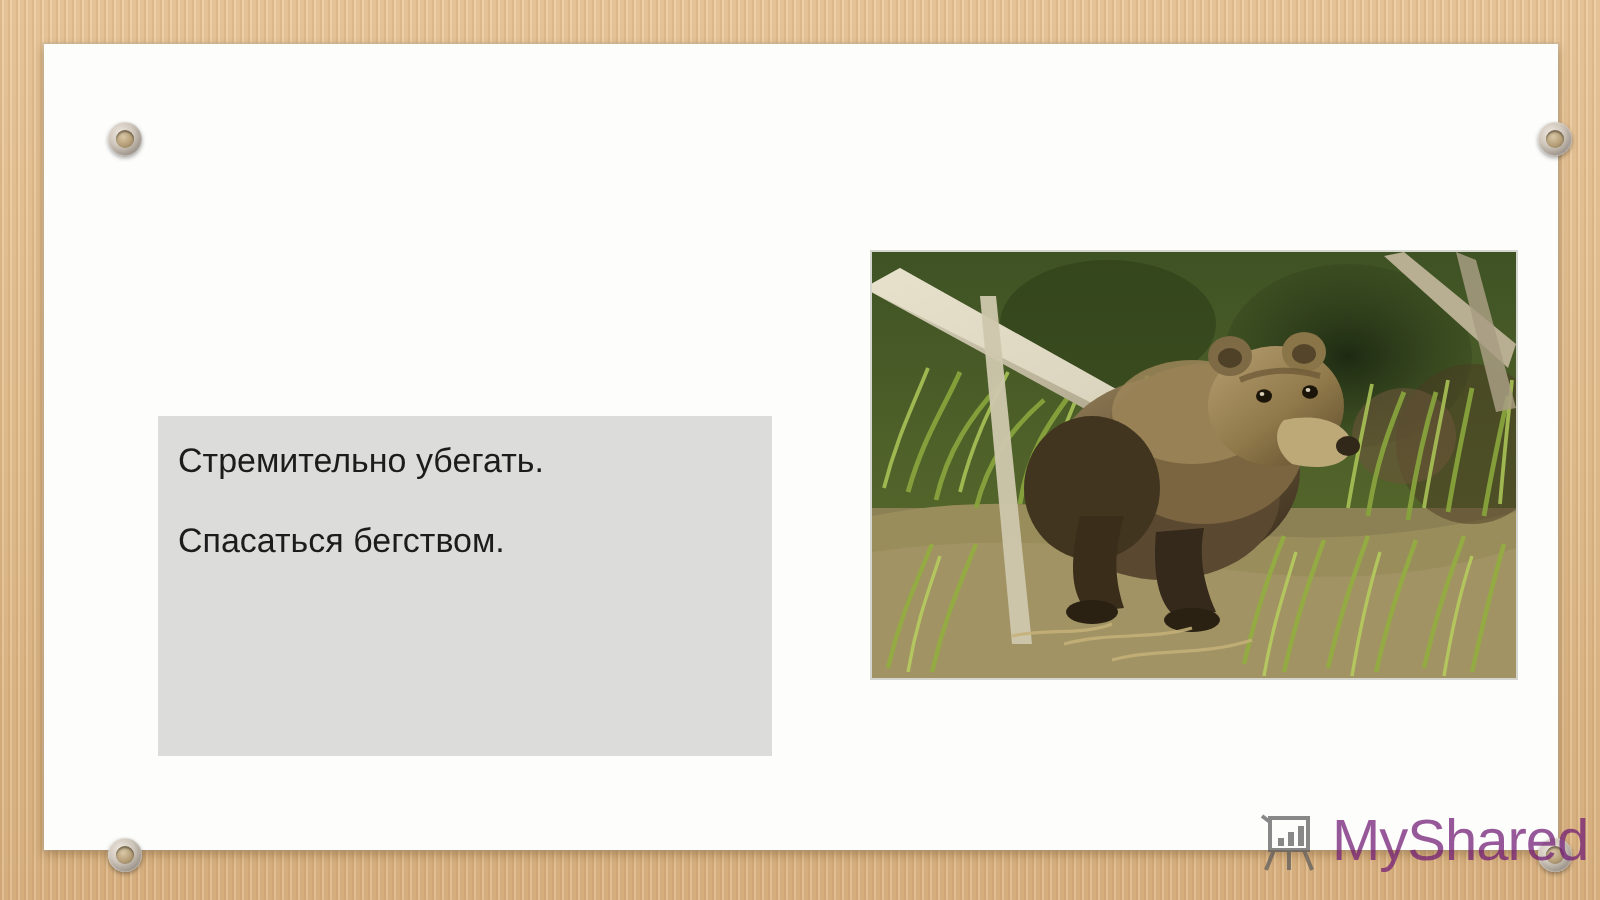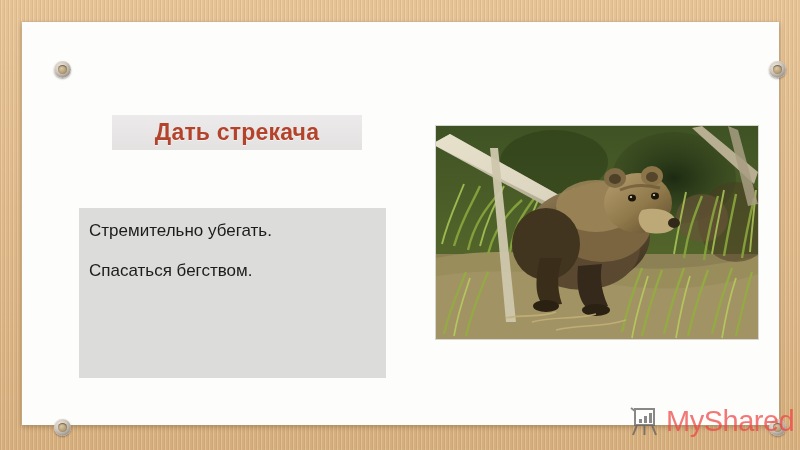--- a/index.html
+++ b/index.html
@@ -121,40 +121,37 @@
     top: 379px;
     height: 40px;
     display: flex;
     align-items: center;
     gap: 4px;
     opacity: 0.72;
   }
   .wm-icon { width: 34px; height: 34px; display: block; }
   .wm-text {
     font-size: 29px;
-    color: #ef4444;
+    color: #701a75;
     font-weight: normal;
     letter-spacing: -0.5px;
     line-height: 1;
     white-space: nowrap;
   }
 </style>
 </head>
 <body>
 
 <div class="slide-panel">
 
   <div class="screw screw-tl"></div>
   <div class="screw screw-tr"></div>
   <div class="screw screw-bl"></div>
   <div class="screw screw-br"></div>
 
-  <div class="title-box">
-    <span class="title-text">Дать стрекача</span>
-  </div>
 
   <div class="body-box">
     <div class="body-line">Стремительно убегать.</div>
     <div class="body-line">Спасаться бегством.</div>
   </div>
 
   <div class="photo-frame">
     <svg viewBox="0 0 322 213" preserveAspectRatio="none" aria-hidden="true">
       <defs>
         <linearGradient id="bgTop" x1="0" y1="0" x2="0" y2="1">

